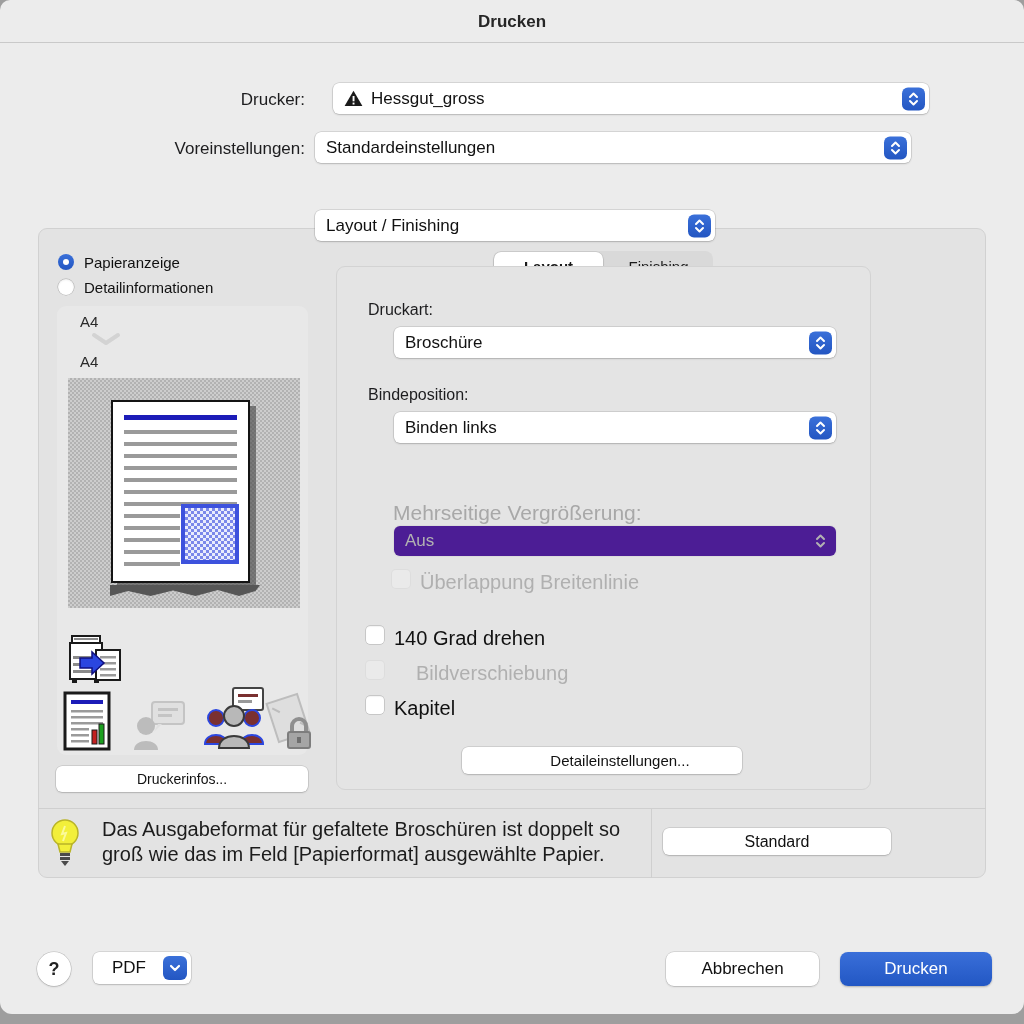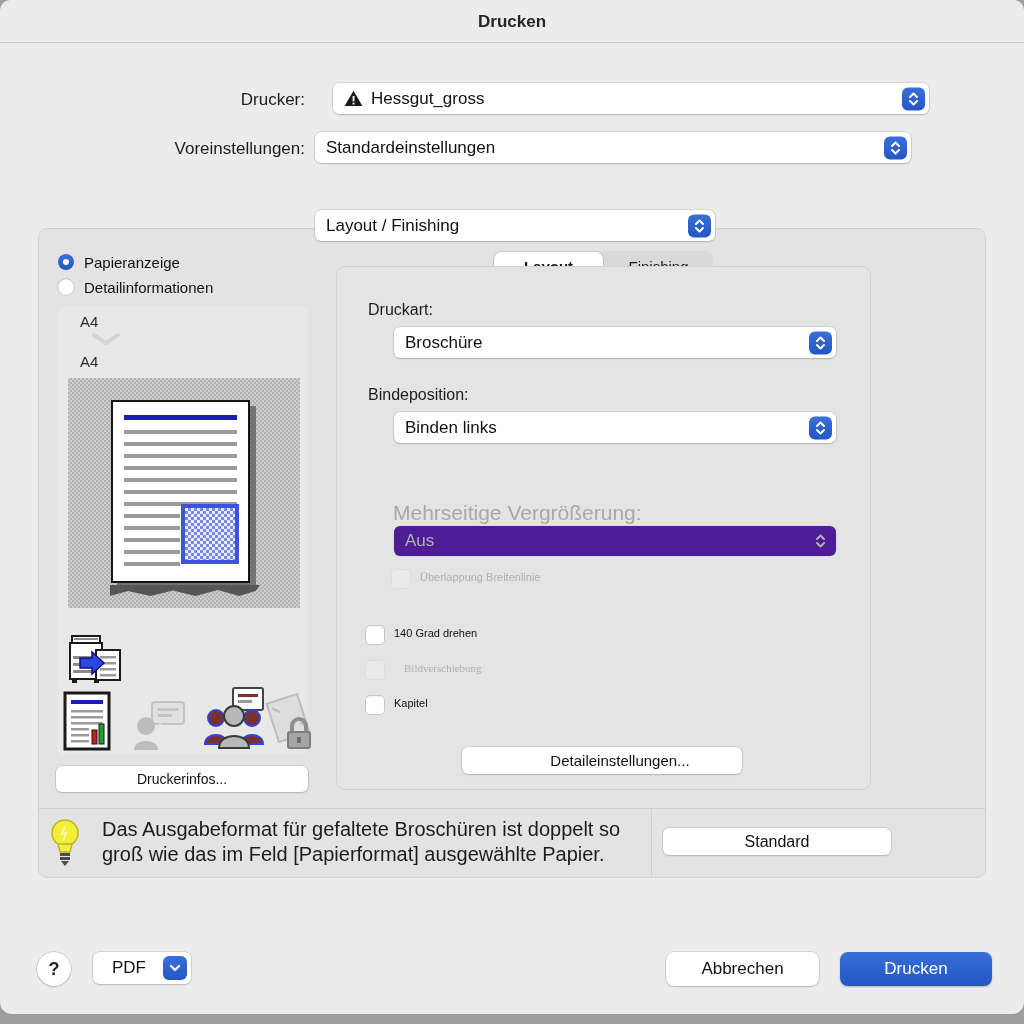--- a/index.html
+++ b/index.html
@@ -68,21 +68,21 @@
   #segcontrol { position:absolute; left:493px; top:251px; width:220px; height:30px;
     background:#d9d9d9; border-radius:8px; display:flex; }
   #segcontrol .seg { flex:1; display:flex; align-items:center; justify-content:center; font-size:15px; color:#1b1b1b; }
   #segcontrol .seg.selected { background:#fff; border-radius:7px; margin:1px;
     box-shadow:0 0 0 0.5px rgba(0,0,0,0.12), 0 1px 2px rgba(0,0,0,0.18); font-weight:bold; }
 
   
   #rightbox { position:absolute; left:336px; top:266px; width:535px; height:524px;
     background:#e4e4e4; border:1px solid #d3d3d3; border-radius:9px; }
   .gray-label { color:#a8a8a8; }
-  .cb-label { position:absolute; font-size:11px; color:#111; }
+  .cb-label { position:absolute; font-size:20px; color:#111; }
   .cb-label.disabled { color:#b0b0b0; }
 
   
   #infostrip { position:absolute; left:38px; top:808px; width:948px; height:70px; border-top:1px solid #cfcfcf; }
   #vdivider { position:absolute; left:651px; top:809px; width:1px; height:69px; background:#cfcfcf; }
   #infotext { position:absolute; left:102px; top:817px; width:555px; font-size:20px; line-height:25px; color:#1c1c1c; }
 
   
   #help-btn { position:absolute; left:37px; top:952px; width:34px; height:34px; border-radius:50%;
     background:#fff; box-shadow:0 0 0 0.5px rgba(0,0,0,0.2), 0 1px 2px rgba(0,0,0,0.15);
@@ -291,21 +291,21 @@
     </span>
   </div>
 
   <div class="checkbox disabled" style="left:392px; top:570px;"></div>
   <div class="cb-label disabled" style="left:420px; top:571px;">Überlappung Breitenlinie</div>
 
   <div class="checkbox" style="left:366px; top:626px;"></div>
   <div class="cb-label" style="left:394px; top:627px;">140 Grad drehen</div>
 
   <div class="checkbox disabled" style="left:366px; top:661px;"></div>
-  <div class="cb-label disabled" style="left:404px; top:662px;font-family:Liberation Serif, serif;">Bildverschiebung</div>
+  <div class="cb-label disabled" style="left:416px; top:662px;">Bildverschiebung</div>
 
   <div class="checkbox" style="left:366px; top:696px;"></div>
   <div class="cb-label" style="left:394px; top:697px;">Kapitel</div>
 
   <div class="btn" style="left:462px; top:747px; width:280px; height:27px; font-size:15px;padding-left:36px;">
     <span>Detaileinstellungen...</span>
   </div>
 
   <div id="infostrip"></div>
   <div id="vdivider"></div>

